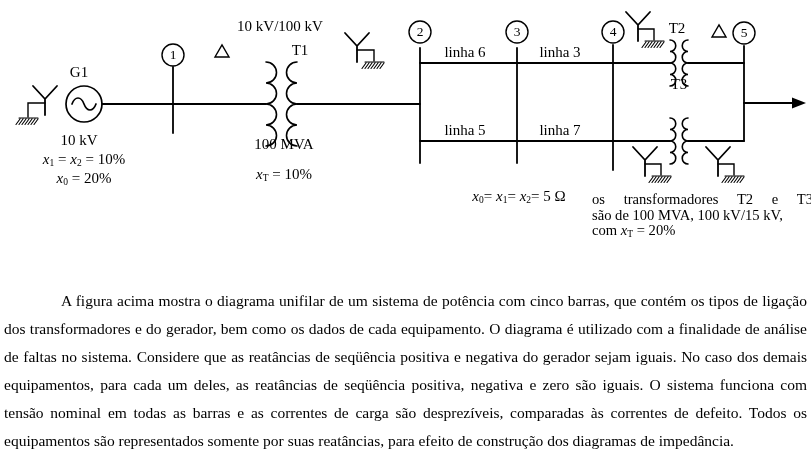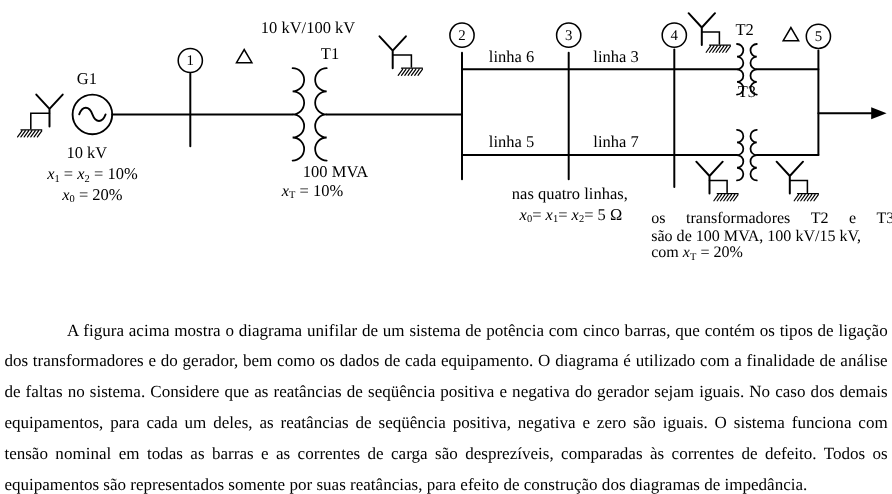--- a/index.html
+++ b/index.html
@@ -144,28 +144,27 @@
     <div class="busnum" style="left:613px;top:25px;">4</div>
     <div class="busnum" style="left:744px;top:26px;">5</div>
 
     <div class="lbl" style="left:79px;top:64px;">G1</div>
     <div class="lbl" style="left:79px;top:132px;">10 kV</div>
     <div class="lbl" style="left:84px;top:151px;"><i>x</i><sub>1</sub> = <i>x</i><sub>2</sub> = 10%</div>
     <div class="lbl" style="left:84px;top:170px;"><i>x</i><sub>0</sub> = 20%</div>
 
     <div class="lbl" style="left:280px;top:18px;">10 kV/100 kV</div>
     <div class="lbl" style="left:300px;top:42px;">T1</div>
-    <div class="lbl" style="left:284px;top:149px;margin-left:21px;">100 MVA</div>
+    <div class="lbl" style="left:284px;top:136px;">100 MVA</div>
     <div class="lbl" style="left:284px;top:166px;"><i>x</i><sub>T</sub> = 10%</div>
 
     <div class="lbl" style="left:465px;top:44px;">linha 6</div>
     <div class="lbl" style="left:560px;top:44px;">linha 3</div>
     <div class="lbl" style="left:465px;top:122px;">linha 5</div>
     <div class="lbl" style="left:560px;top:122px;">linha 7</div>
-    <div class="lbl" style="left:518px;top:169px;">nas quatro linhas,</div>
     <div class="lbl" style="left:519px;top:188px;"><i>x</i><sub>0</sub>= <i>x</i><sub>1</sub>= <i>x</i><sub>2</sub>= 5 Ω</div>
 
     <div class="lbl" style="left:677px;top:20px;">T2</div>
     <div class="lbl" style="left:679px;top:76px;">T3</div>
 
     <div class="trafnote">
       <div class="just">os transformadores T2 e T3</div>
       <div>são de 100 MVA, 100 kV/15 kV,</div>
       <div>com <i>x</i><sub>T</sub> = 20%</div>
     </div>

